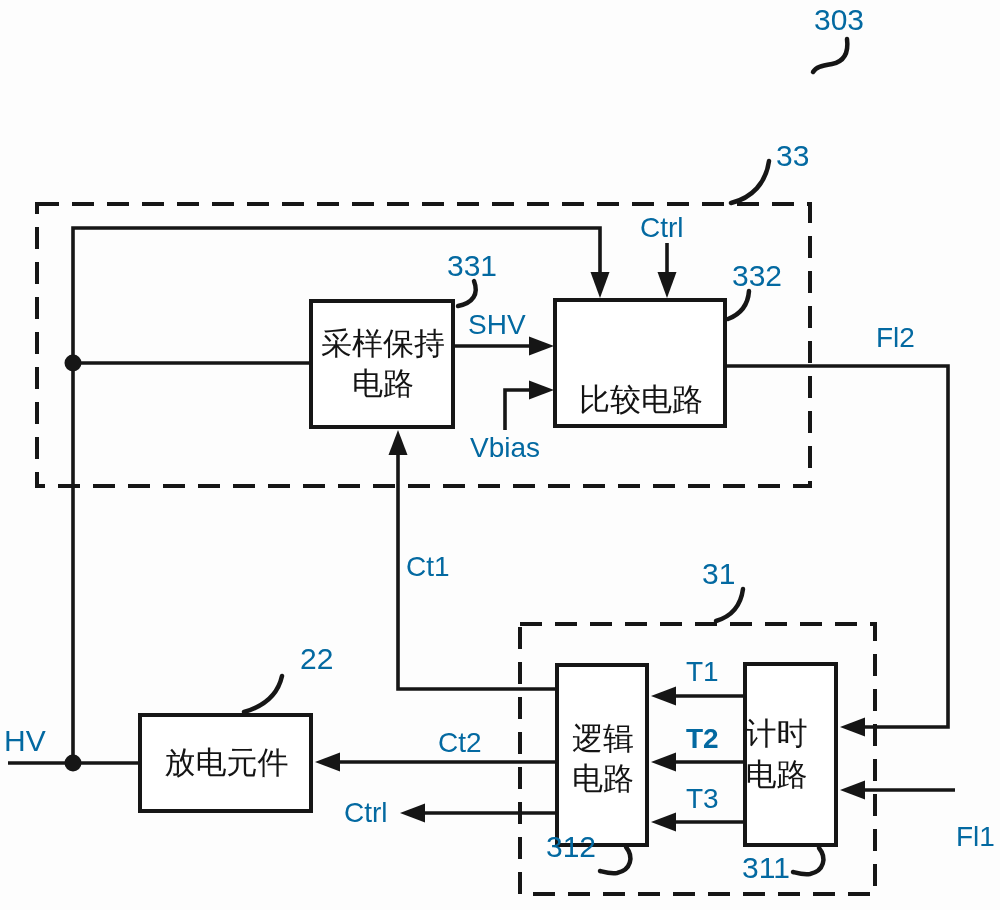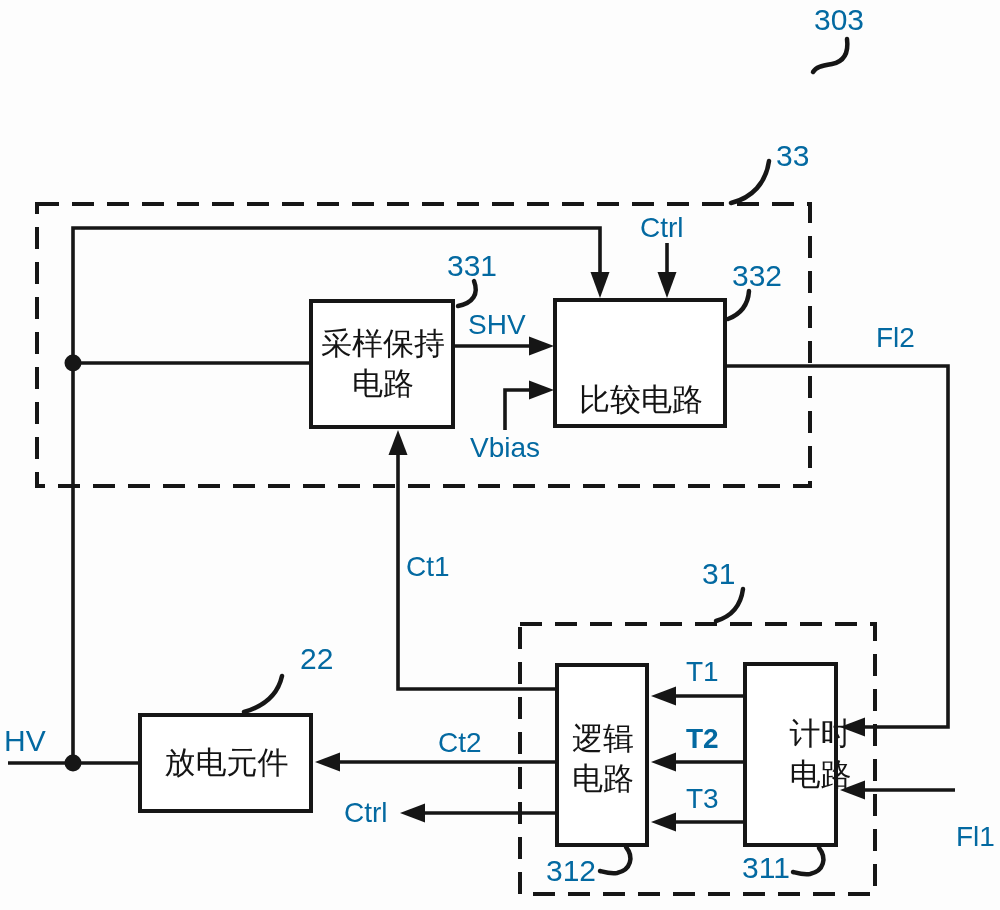--- a/index.html
+++ b/index.html
@@ -108,31 +108,31 @@
       <polygon points="315,762 340,752.5 340,771.5"></polygon>
       <polygon points="400,813 425,803.5 425,822.5"></polygon>
     </g>
   </svg>
 
   <div class="blk-label" style="left:309px;top:299px;width:148px;height:130px;">采样保持
 电路</div>
   <div class="blk-label" style="left:553px;top:298px;width:176px;height:130px;margin-top:37px;">比较电路</div>
   <div class="blk-label" style="left:555px;top:663px;width:96px;height:192px;">逻辑
 电路</div>
-  <div class="blk-label" style="left:772px;top:662px;width:97px;height:185px;text-align:center;">计时
+  <div class="blk-label" style="left:728px;top:662px;width:97px;height:185px;text-align:center;">计时
 电路</div>
   <div class="blk-label" style="left:138px;top:713px;width:177px;height:100px;">放电元件</div>
 
   <div class="lbl ref" style="left:814px;top:5px;">303</div>
   <div class="lbl ref" style="left:776px;top:125px;margin-top:16px;">33</div>
   <div class="lbl ref" style="left:447px;top:251px;">331</div>
   <div class="lbl ref" style="left:732px;top:261px;">332</div>
   <div class="lbl ref" style="left:702px;top:559px;">31</div>
   <div class="lbl ref" style="left:260px;top:644px;margin-left:40px;">22</div>
-  <div class="lbl ref" style="left:546px;top:856px;">312</div>
+  <div class="lbl ref" style="left:546px;top:832px;">312</div>
   <div class="lbl ref" style="left:742px;top:853px;">311</div>
 
   <div class="lbl sig" style="left:4px;top:726px;font-size:30px;">HV</div>
   <div class="lbl sig" style="left:640px;top:214px;">Ctrl</div>
   <div class="lbl sig" style="left:468px;top:311px;">SHV</div>
   <div class="lbl sig" style="left:470px;top:434px;">Vbias</div>
   <div class="lbl sig" style="left:876px;top:324px;">Fl2</div>
   <div class="lbl sig" style="left:956px;top:775px;margin-top:48px;">Fl1</div>
   <div class="lbl sig" style="left:686px;top:658px;">T1</div>
   <div class="lbl sig" style="left:686px;top:725px;font-weight:bold;">T2</div>

